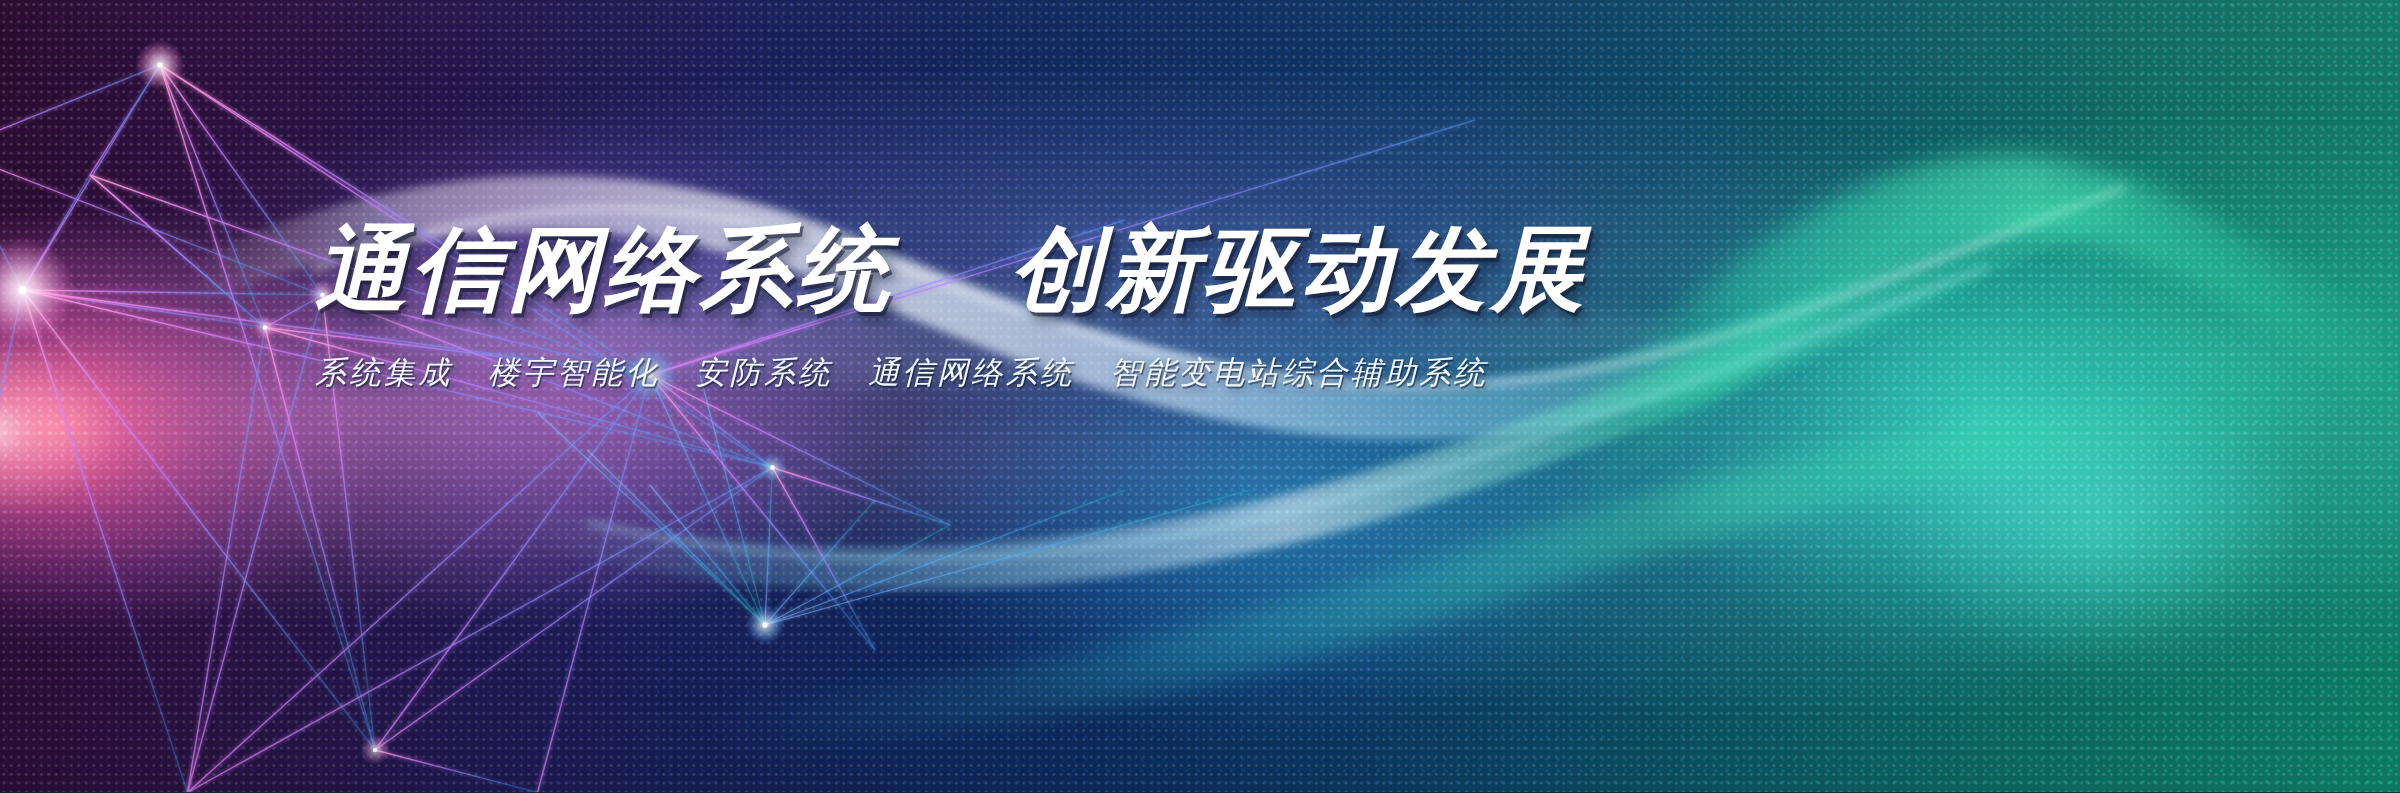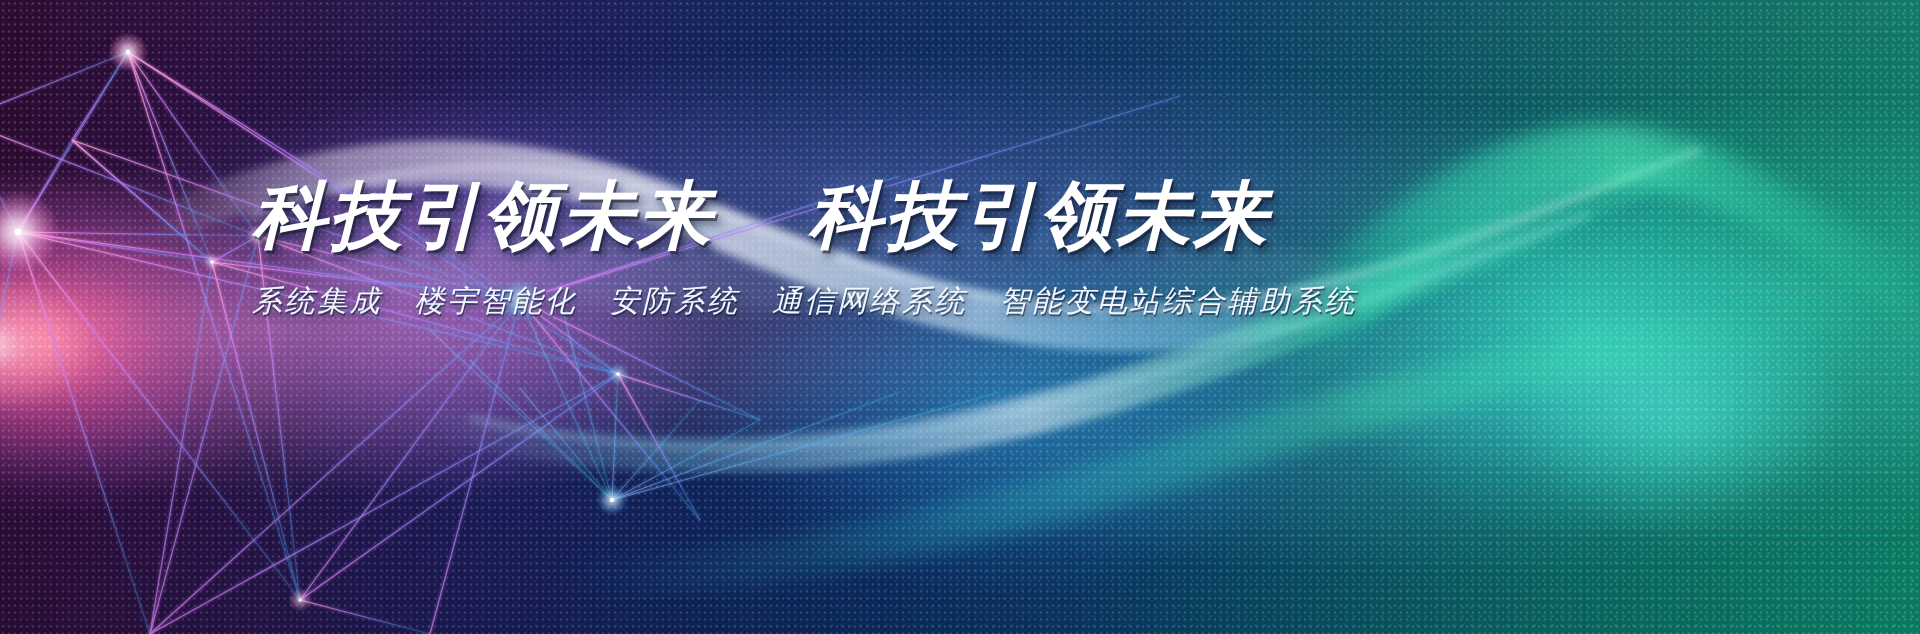--- a/index.html
+++ b/index.html
@@ -143,21 +143,21 @@
     white-space: pre;
     text-shadow:
        2px 3px 0 rgba(18,24,48,0.55),
        4px 6px 10px rgba(6,10,30,0.55),
        0 0 28px rgba(140,200,255,0.30);
   }
   .subline {
     margin: 0;
     padding-top: 28px;
     color: #eef6ff;
-    font-size: 30px;
+    font-size: 25px;
     font-weight: 400;
     font-style: italic;
     letter-spacing: 2.5px;
     white-space: pre;
     text-shadow:
        1px 2px 0 rgba(16,22,44,0.5),
        2px 3px 8px rgba(6,10,30,0.5),
        0 0 16px rgba(150,215,255,0.28);
   }
 
@@ -360,17 +360,17 @@
         <circle cx="618" cy="374" r="1.8" fill="#ffffff"></circle>
         <circle cx="612" cy="500" r="2.2" fill="#ffffff"></circle>
         <circle cx="300" cy="600" r="1.8" fill="#ffffff"></circle>
       </g>
     </svg>
   </div>
 
   <div class="layer sheen"></div>
 
   <div class="copy">
-    <h1 class="headline">科技引领未来    科技引领未来</h1>
+    <h1 class="headline">通信网络系统    创新驱动发展</h1>
     <p class="subline">系统集成   楼宇智能化   安防系统   通信网络系统   智能变电站综合辅助系统</p>
   </div>
 
 </div>
 
 </body></html>

